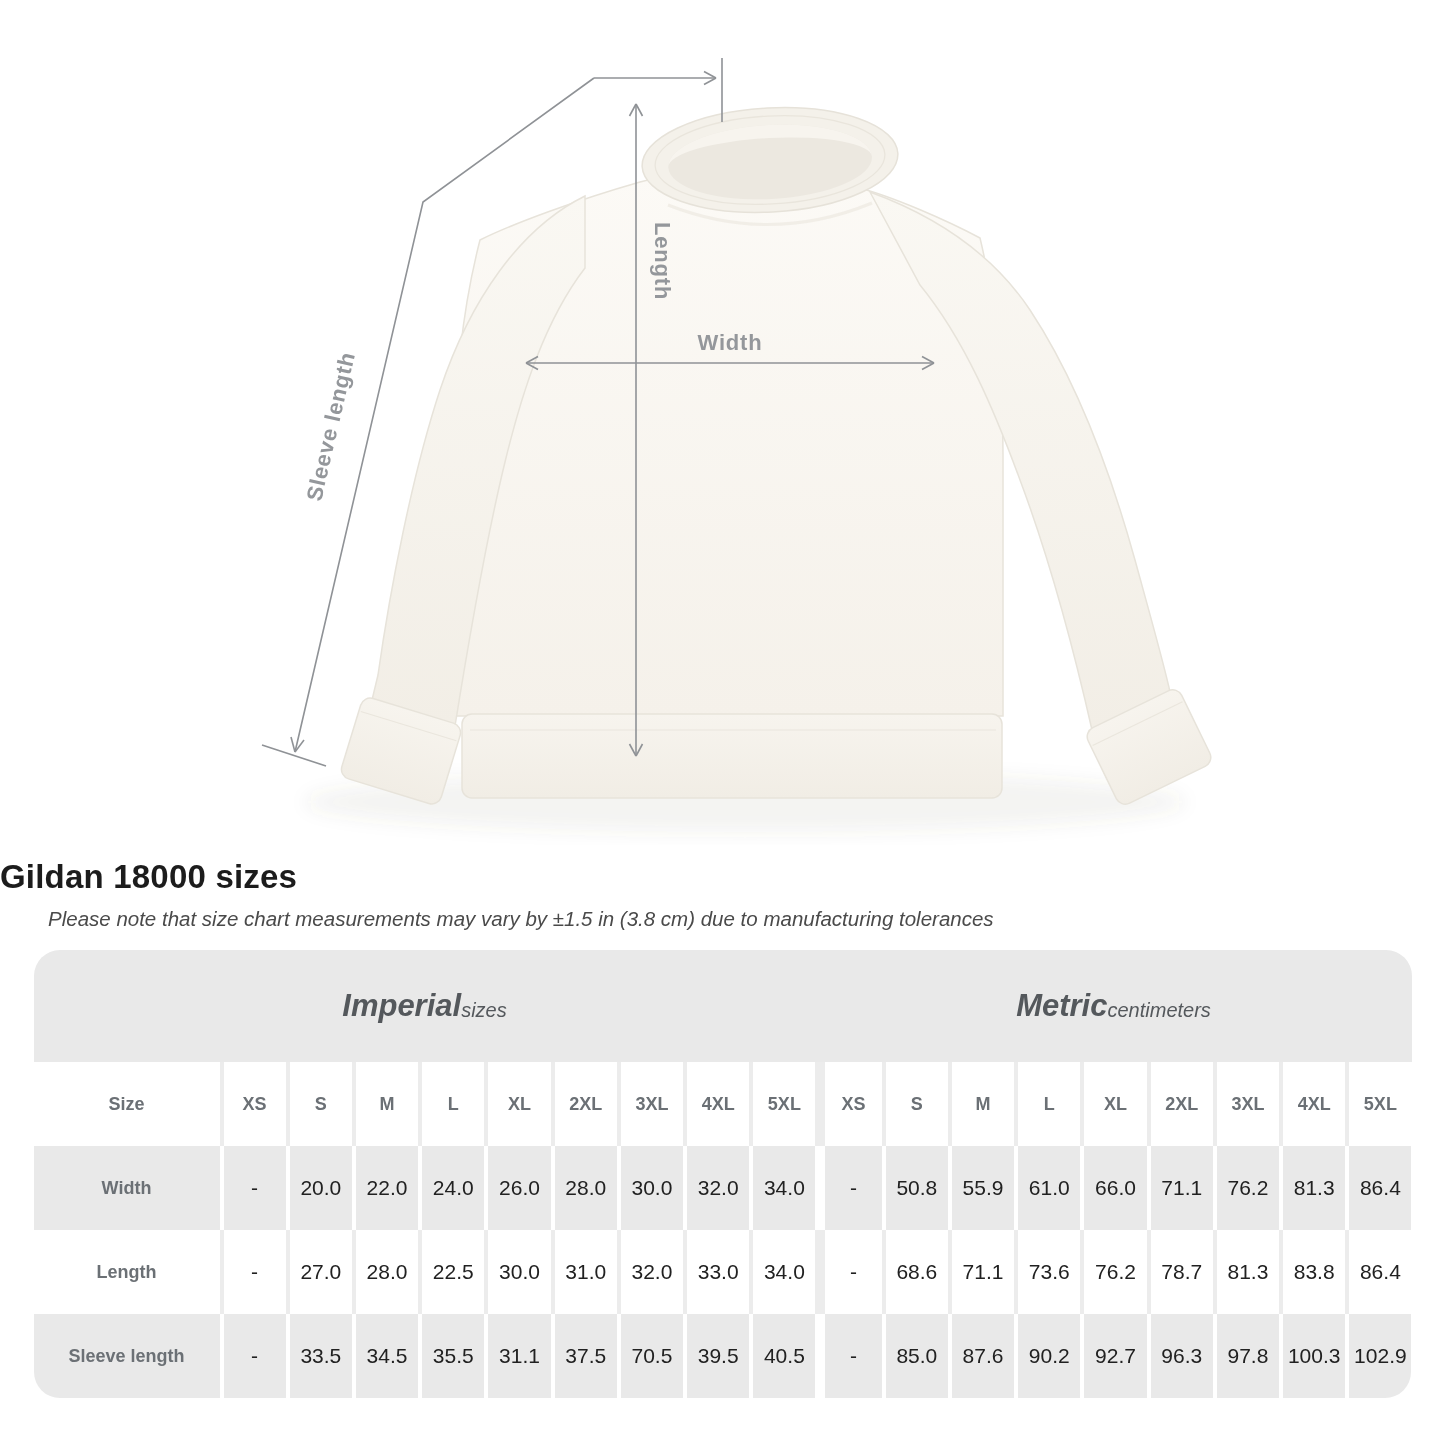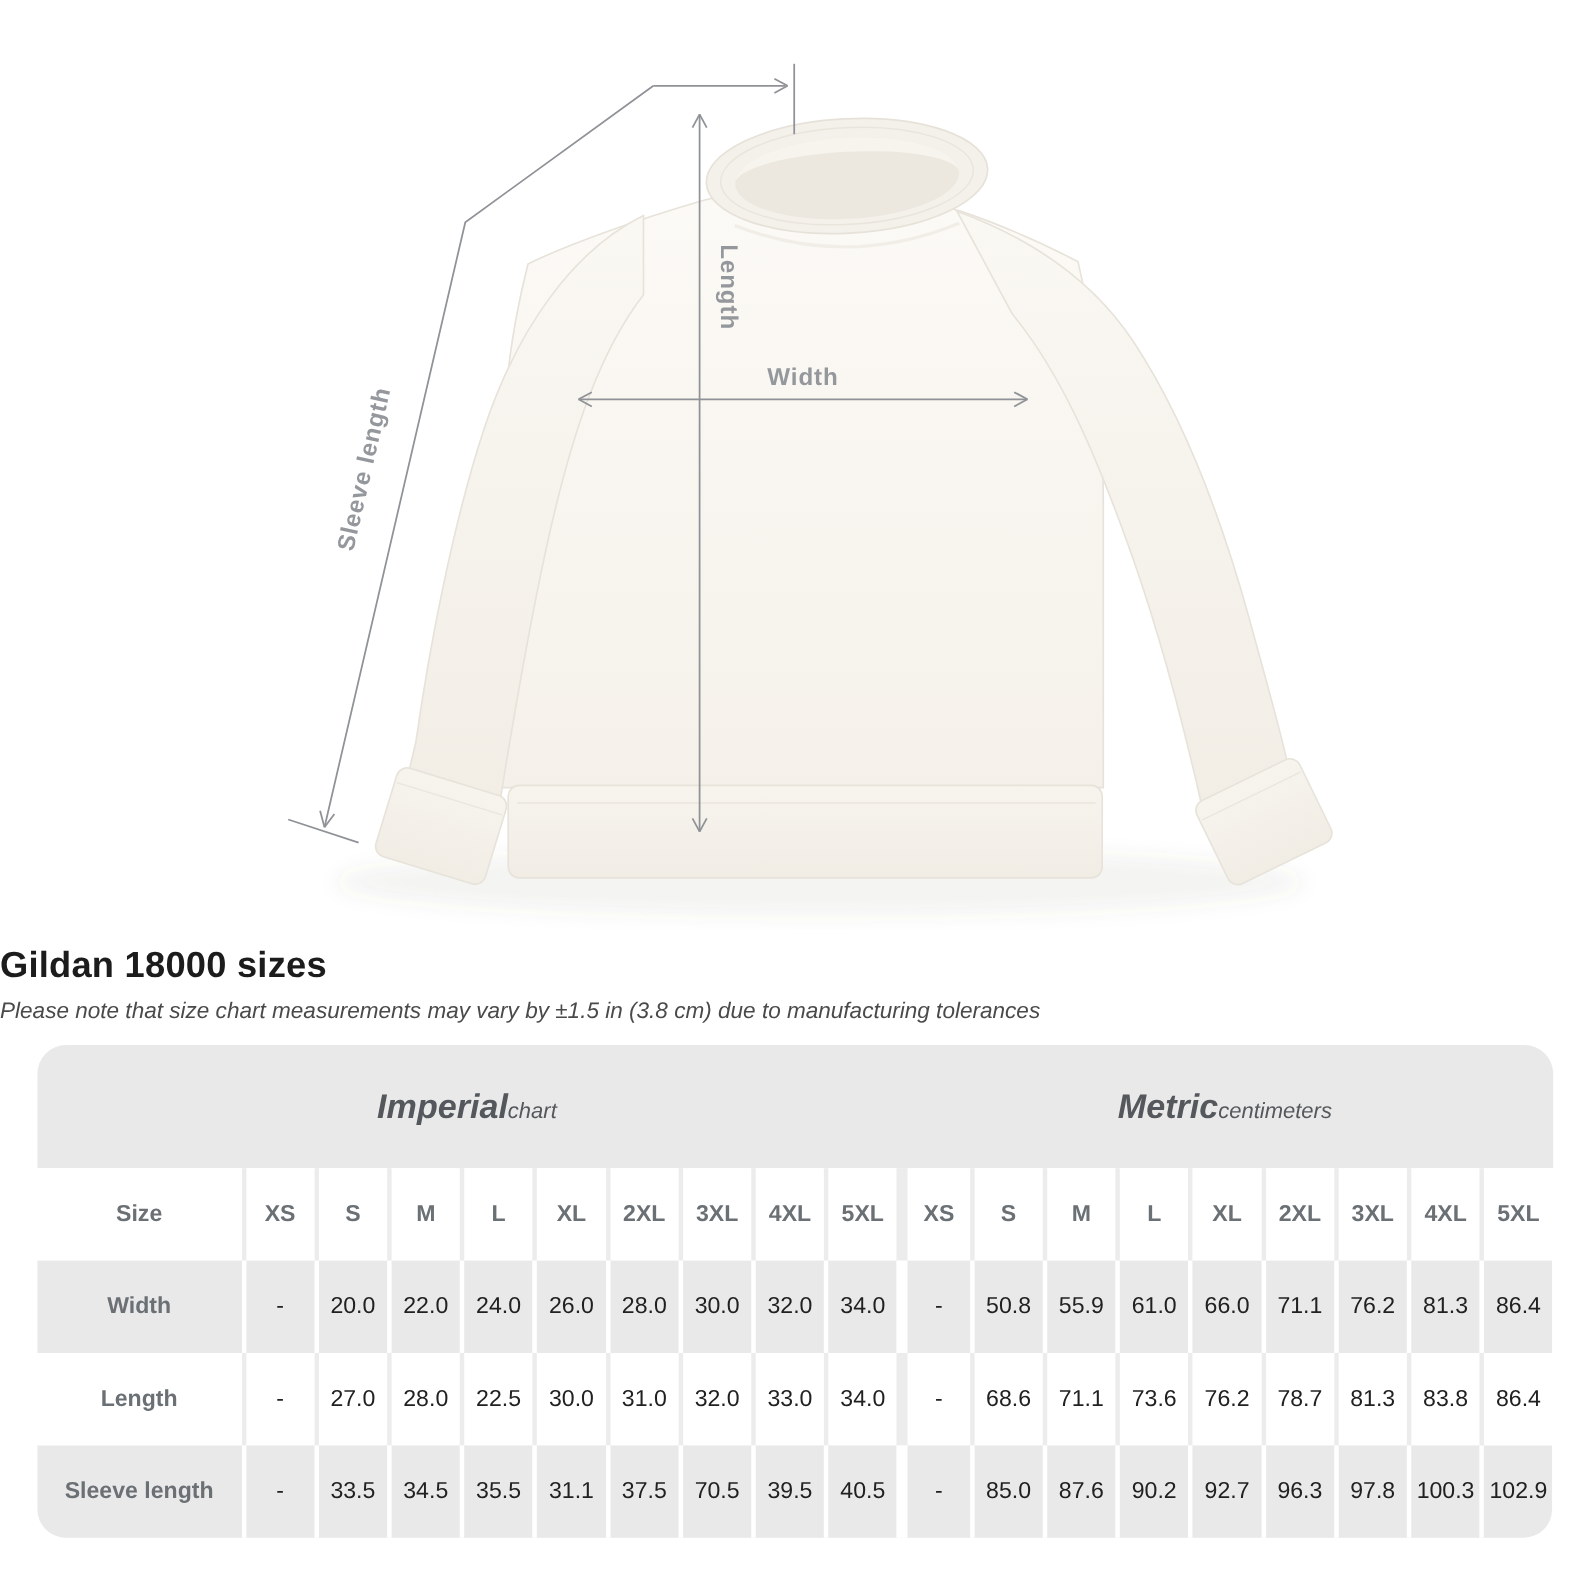--- a/index.html
+++ b/index.html
@@ -7,42 +7,42 @@
     width:1445px; height:1445px;
     background:#ffffff;
     font-family:"Liberation Sans", sans-serif;
     overflow:hidden;
   }
   .hero { position:relative; width:1445px; height:845px; }
   .hero svg { position:absolute; left:0; top:0; }
 
   .title-block { height:105px; padding-top:13px; text-align:left; box-sizing:border-box; }
   .page-title { font-size:33px; font-weight:bold; color:#1c1c1c; letter-spacing:0.2px; }
-  .page-subtitle { margin-top:11px; font-size:20.5px; font-style:italic; color:#4a4a4a; }
+  .page-subtitle { margin-top:11px; font-size:20.5px; font-style:italic; color:#4a4a4a;padding-left:48px; }
 
   .size-table { width:1378px; margin:0 auto; }
   .band {
     display:grid; grid-template-columns:782px 1fr;
     background:#e9e9e9; border-radius:26px 26px 0 0; height:112px;
   }
   .band-cell { display:flex; flex-direction:row; align-items:center; justify-content:center; color:#54585c; }
   .g-label { font-size:31px; font-weight:bold; font-style:italic; }
   .g-unit  { font-size:20px; font-style:italic; margin-top:9px; }
 
   .trow { display:grid; grid-template-columns:186px repeat(18,1fr); height:84px; }
   .cell {
     display:flex; align-items:center; justify-content:center;
     font-size:21px; color:#212121;
     border-left:4px solid transparent; box-sizing:border-box;
   }
   .cell.first  { border-left:none; }
   .cell.mfirst { border-left-width:10px; }
   .row-white .cell { background:#ffffff; border-left-color:#ececec; }
   .row-gray  .cell { background:#e9e9e9; border-left-color:#ffffff; }
-  .cell.hdr, .cell.rlabel { font-weight:bold; color:#6b7075; font-size:21px; }
+  .cell.hdr, .cell.rlabel { font-weight:bold; color:#6b7075; font-size:18px; }
   .row-last .cell.first { border-bottom-left-radius:26px; }
   .row-last .cell.last  { border-bottom-right-radius:26px; }
 
   .dim-label { font-weight:bold; fill:#94979b; font-size:22px; letter-spacing:0.8px; }
   .dim-line  { stroke:#8f9296; stroke-width:1.6; fill:none; }
 </style>
 </head>
 <body>
 
 <div class="hero">
@@ -128,21 +128,21 @@
 <div class="title-block">
   <div class="page-title">Gildan 18000 sizes</div>
   <div class="page-subtitle">Please note that size chart measurements may vary by ±1.5 in (3.8 cm) due to manufacturing tolerances</div>
 </div>
 
 <div class="size-table">
 
   <div class="band">
     <div class="band-cell">
       <div class="g-label">Imperial</div>
-      <div class="g-unit">chart</div>
+      <div class="g-unit">sizes</div>
     </div>
     <div class="band-cell">
       <div class="g-label">Metric</div>
       <div class="g-unit">centimeters</div>
     </div>
   </div>
 
   <div class="trow row-white">
     <div class="cell first rlabel">Size</div>
     <div class="cell hdr">XS</div>

